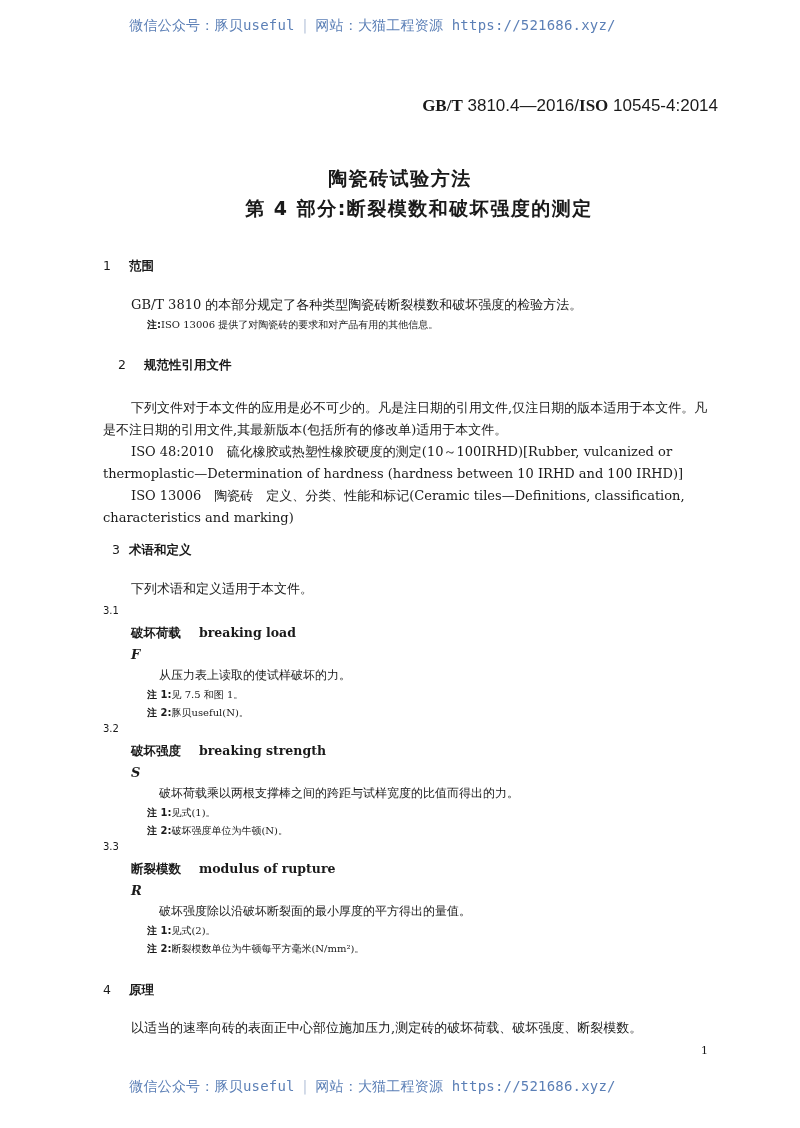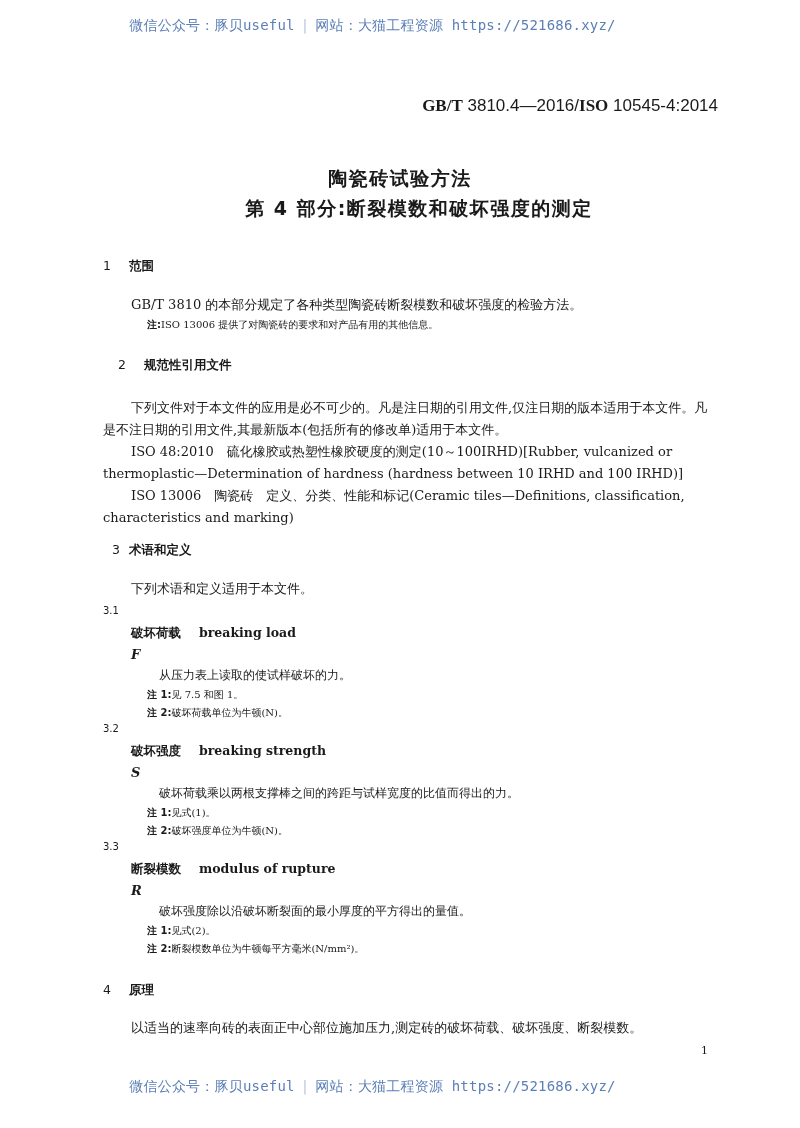--- a/index.html
+++ b/index.html
@@ -66,21 +66,21 @@
 <div class="abs sub" style="top:605px;">3.1</div>
 <div class="abs term" style="top:625px;">
   <span class="cn">破坏荷载</span><span>breaking load</span>
 </div>
 <div class="abs sym" style="top:647px;">F</div>
 <div class="abs def" style="top:667px;">从压力表上读取的使试样破坏的力。</div>
 <div class="abs note" style="top:688px;">
   <b>注 1:</b><span>见 7.5 和图 1。</span>
 </div>
 <div class="abs note" style="top:706px;">
-  <b>注 2:</b><span>破坏荷载单位为牛顿(N)。</span>
+  <b>注 2:</b><span>豚贝useful(N)。</span>
 </div>
 
 <div class="abs sub" style="top:723px;">3.2</div>
 <div class="abs term" style="top:743px;">
   <span class="cn">破坏强度</span><span>breaking strength</span>
 </div>
 <div class="abs sym" style="top:765px;">S</div>
 <div class="abs def" style="top:785px;">破坏荷载乘以两根支撑棒之间的跨距与试样宽度的比值而得出的力。</div>
 <div class="abs note" style="top:806px;">
   <b>注 1:</b><span>见式(1)。</span>

